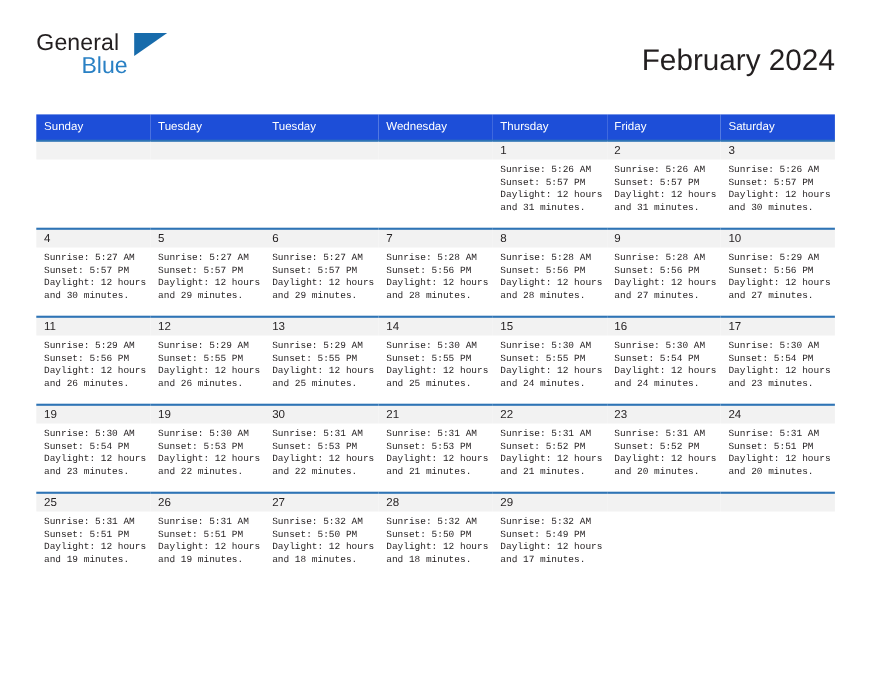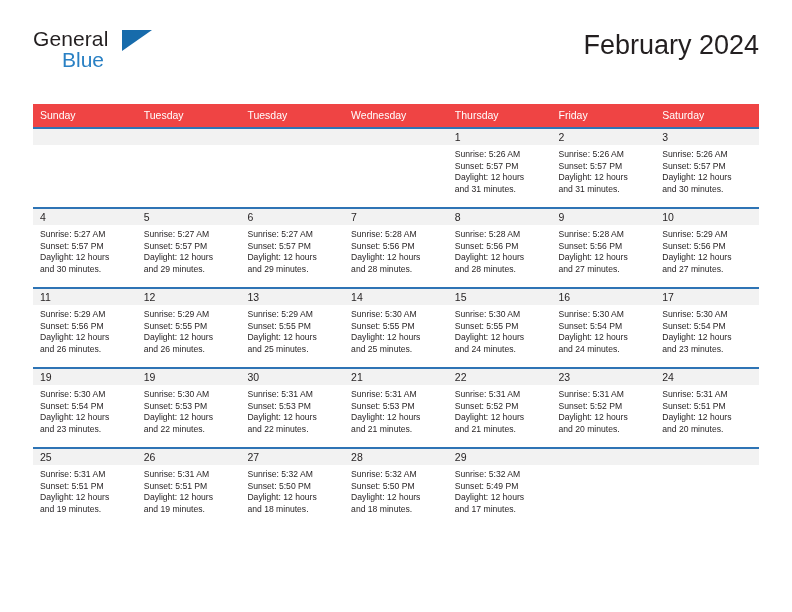--- a/index.html
+++ b/index.html
@@ -42,40 +42,40 @@
     position: absolute;
     left: 0;
     top: 0;
     font-size: 21px;
     letter-spacing: 0.1px;
     color: #231f20;
     font-family: "Liberation Sans", sans-serif;
   }
   .logo-blue {
     position: absolute;
-    left: 29px;
+    left: 41px;
     top: 21px;
     font-size: 21px;
     color: #2980c4;
     font-family: "Liberation Sans", sans-serif;
   }
   .logo-tri {
     position: absolute;
     left: 89px;
     top: 3px;
     width: 0;
     height: 0;
     border-left: 30px solid #176bab;
     border-bottom: 21px solid transparent;
   }
 
   .titles {
     position: absolute;
     right: 0;
-    top: 2px;
+    top: 12px;
     text-align: right;
   }
   .month-title {
     font-size: 27px;
     line-height: 33px;
     color: #231f20;
     font-weight: normal;
     white-space: nowrap;
   }
   .location {
@@ -90,21 +90,21 @@
   .calendar {
     position: absolute;
     left: 33px;
     top: 104px;
     width: 726px;
     border-collapse: collapse;
     table-layout: fixed;
   }
 
   .calendar th {
-    background: #ef4444;
+    background: #1d4ed8;
     color: #ffffff;
     font-size: 10.5px;
     font-weight: normal;
     text-align: left;
     padding: 5px 0 6px 7px;
     height: 12px;
     border: 0;
   }
 
   .calendar td {
@@ -131,20 +131,21 @@
     box-sizing: border-box;
     font-size: 10.5px;
     line-height: 15px;
     color: #231f20;
   }
   .cell-body {
     padding: 4px 5px 0 7px;
     font-size: 8.6px;
     line-height: 11.6px;
     color: #231f20;
+    font-family: Liberation Mono, monospace;
   }
   .cell-body div {
     white-space: nowrap;
   }
   .cell.empty .daynum-band {
     background: #f2f2f2;
   }
 </style>
 </head>
 <body>

